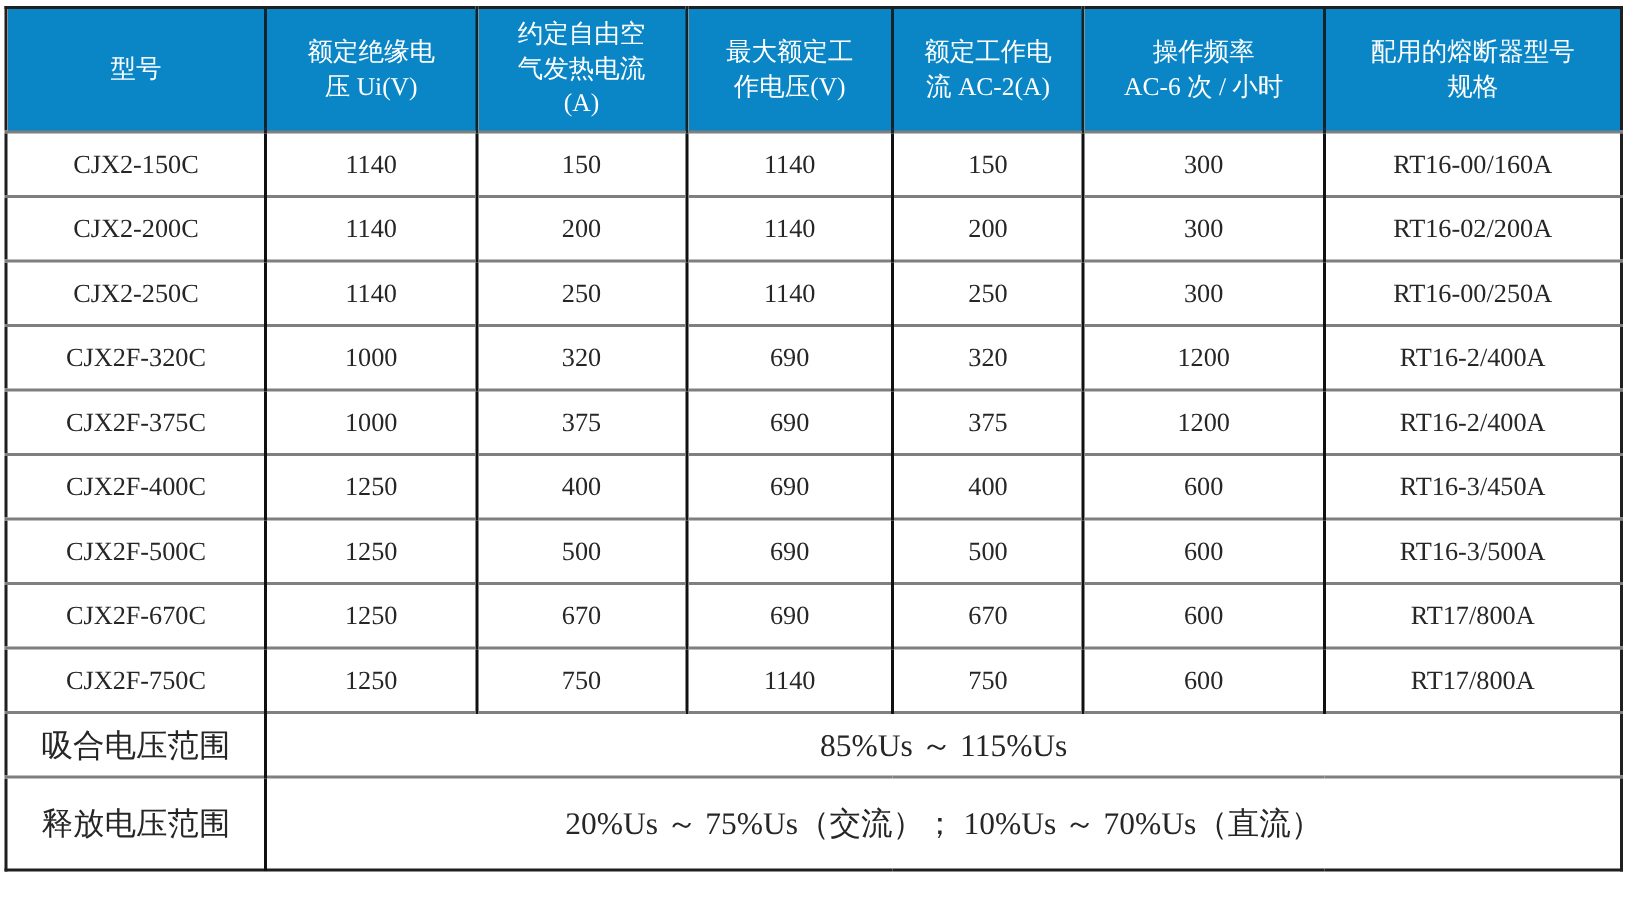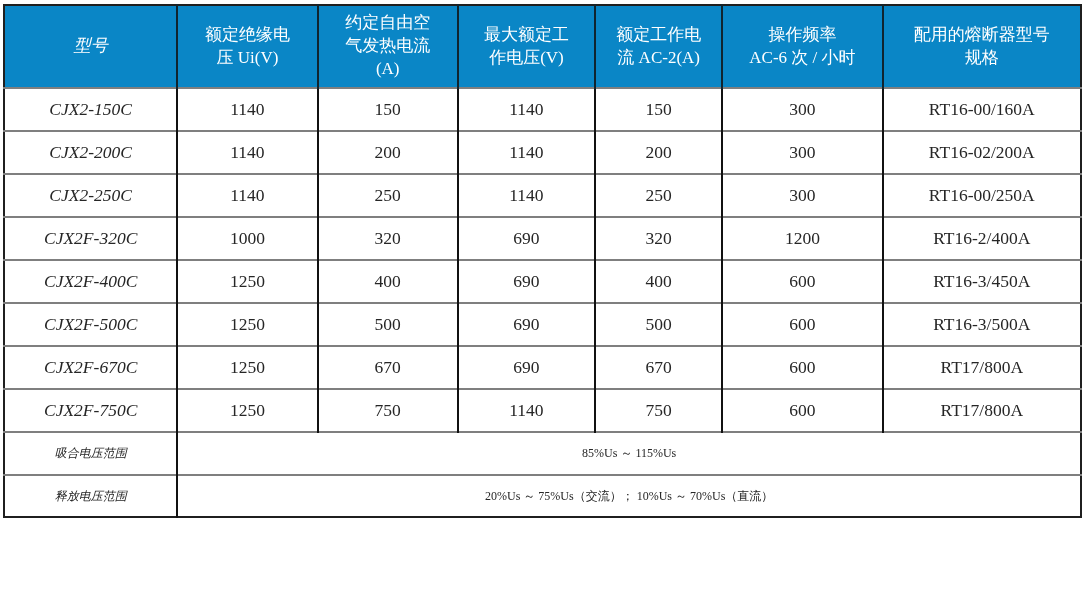--- a/index.html
+++ b/index.html
@@ -26,43 +26,43 @@
   td, th {
     box-sizing: border-box;
     padding: 2px 6px;
     text-align: center;
     vertical-align: middle;
     overflow: hidden;
   }
   th { border-left: 2px solid #10242e; }
   td { border-left: 2px solid #111111; }
   tbody tr > td, tfoot tr > td { border-top: 2px solid #7f7f7f; }
-  th:first-child, td:first-child { border-left: none; font-style: italic; }
+  th:first-child, td:first-child { border-left: none; }
 
   thead th {
     background: #0a86c6;
     color: #ffffff;
     font-size: 17px;
     font-weight: normal;
     line-height: 1.35;
     height: 83px;
   }
   tbody td {
     color: #262626;
     font-size: 17.5px;
     height: 43px;
     background: #ffffff;
   }
   tfoot td {
     color: #262626;
-    font-size: 12px;
+    font-size: 21px;
     height: 43px;
     background: #ffffff;
   }
-  tr.release-row > td { height: 42px; border-radius: 12px; }
+  tr.release-row > td { height: 62px; border-radius: 12px; }
   .hline { display: block; }
 </style>
 </head>
 <body>
 
 <div class="page">
   <table class="spec">
     <colgroup>
       <col style="width:173px">
         <col style="width:140px">
@@ -135,20 +135,29 @@
       <tr>
         <td>CJX2F-320C</td>
         <td>1000</td>
         <td>320</td>
         <td>690</td>
         <td>320</td>
         <td>1200</td>
         <td>RT16-2/400A</td>
       </tr>
       <tr>
+        <td>CJX2F-375C</td>
+        <td>1000</td>
+        <td>375</td>
+        <td>690</td>
+        <td>375</td>
+        <td>1200</td>
+        <td>RT16-2/400A</td>
+      </tr>
+      <tr>
         <td>CJX2F-400C</td>
         <td>1250</td>
         <td>400</td>
         <td>690</td>
         <td>400</td>
         <td>600</td>
         <td>RT16-3/450A</td>
       </tr>
       <tr>
         <td>CJX2F-500C</td>

